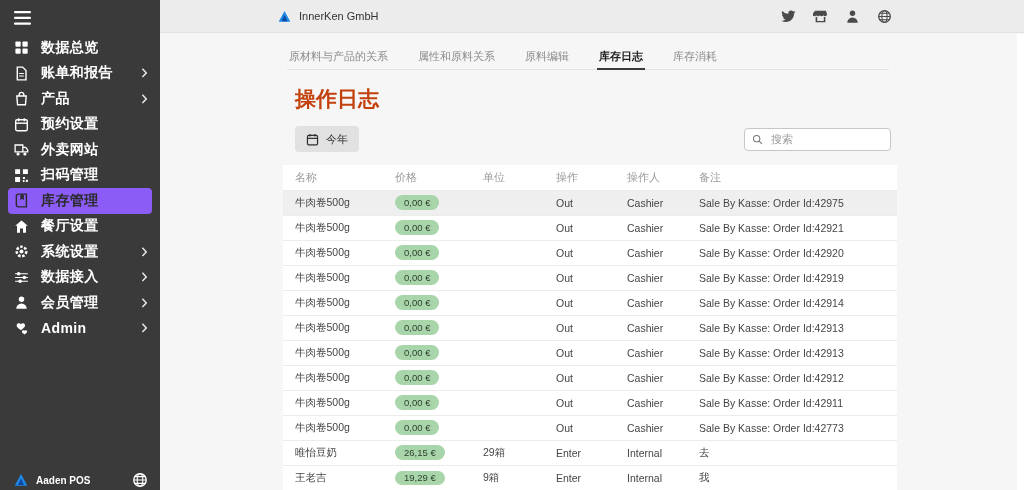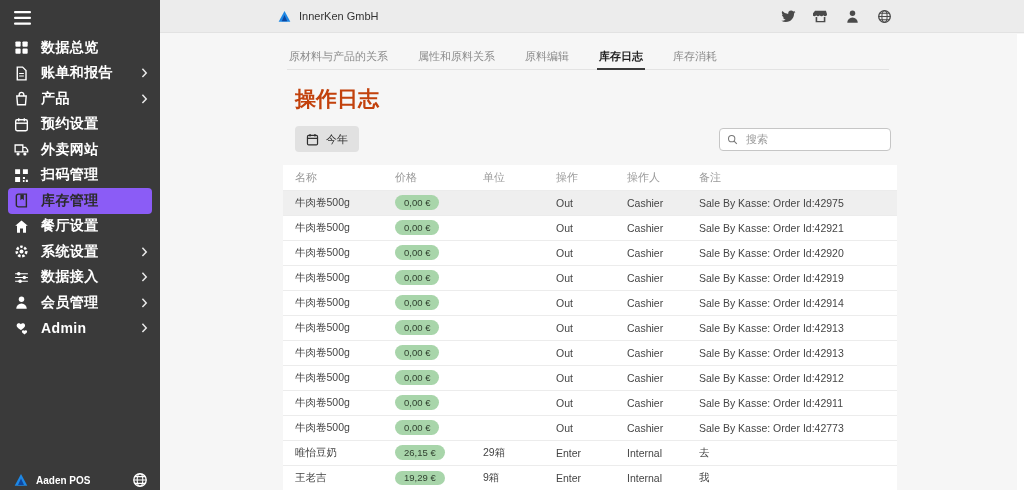--- a/index.html
+++ b/index.html
@@ -34,21 +34,21 @@
   .tab{font-size:11px;line-height:13px;color:#8a8a8a;padding:0 2px 6px;cursor:pointer;white-space:nowrap;}
   .tab.active{color:#1f1f1f;font-weight:700;border-bottom:2px solid #3a3a3a;margin-bottom:-1px;padding-bottom:5px;}
 
   .page-title{margin:17px 0 0 12px;font-size:21px;line-height:23px;font-weight:700;color:#c2410c;}
 
   .toolbar{margin-top:16px;width:614px;display:flex;align-items:center;justify-content:space-between;}
   .date-btn{margin-left:12px;height:26px;background:#e1e1e1;border:none;border-radius:4px;
     padding:0 11px;display:flex;align-items:center;gap:7px;font-size:11px;color:#2e2e2e;cursor:pointer;
     font-family:inherit;}
   .date-btn .btn-icon{width:13px;height:13px;color:#2e2e2e;}
-  .search-box{width:172px;height:23px;background:#fff;border:1px solid #c6c6c6;border-radius:4px;
+  .search-box{width:147px;height:23px;background:#fff;border:1px solid #c6c6c6;border-radius:4px;
     display:flex;align-items:center;padding:0 7px;gap:6px;margin-right:6px;}
   .search-box .sb-icon{width:11px;height:11px;color:#777;flex-shrink:0;}
   .search-box input{border:none;outline:none;width:100%;font-size:11px;background:transparent;color:#333;
     font-family:inherit;}
   .search-box input::placeholder{color:#9a9a9a;}
 
   .log-table{margin-top:13px;width:614px;border-collapse:collapse;background:#fff;table-layout:fixed;}
   .log-table th{font-size:11px;color:#9a9a9a;font-weight:400;text-align:left;height:25px;padding:0;}
   .log-table th:first-child,.log-table td:first-child{padding-left:12px;}
   .log-table td{font-size:10.5px;color:#454545;height:25px;padding:0;border-top:1px solid #ececec;

